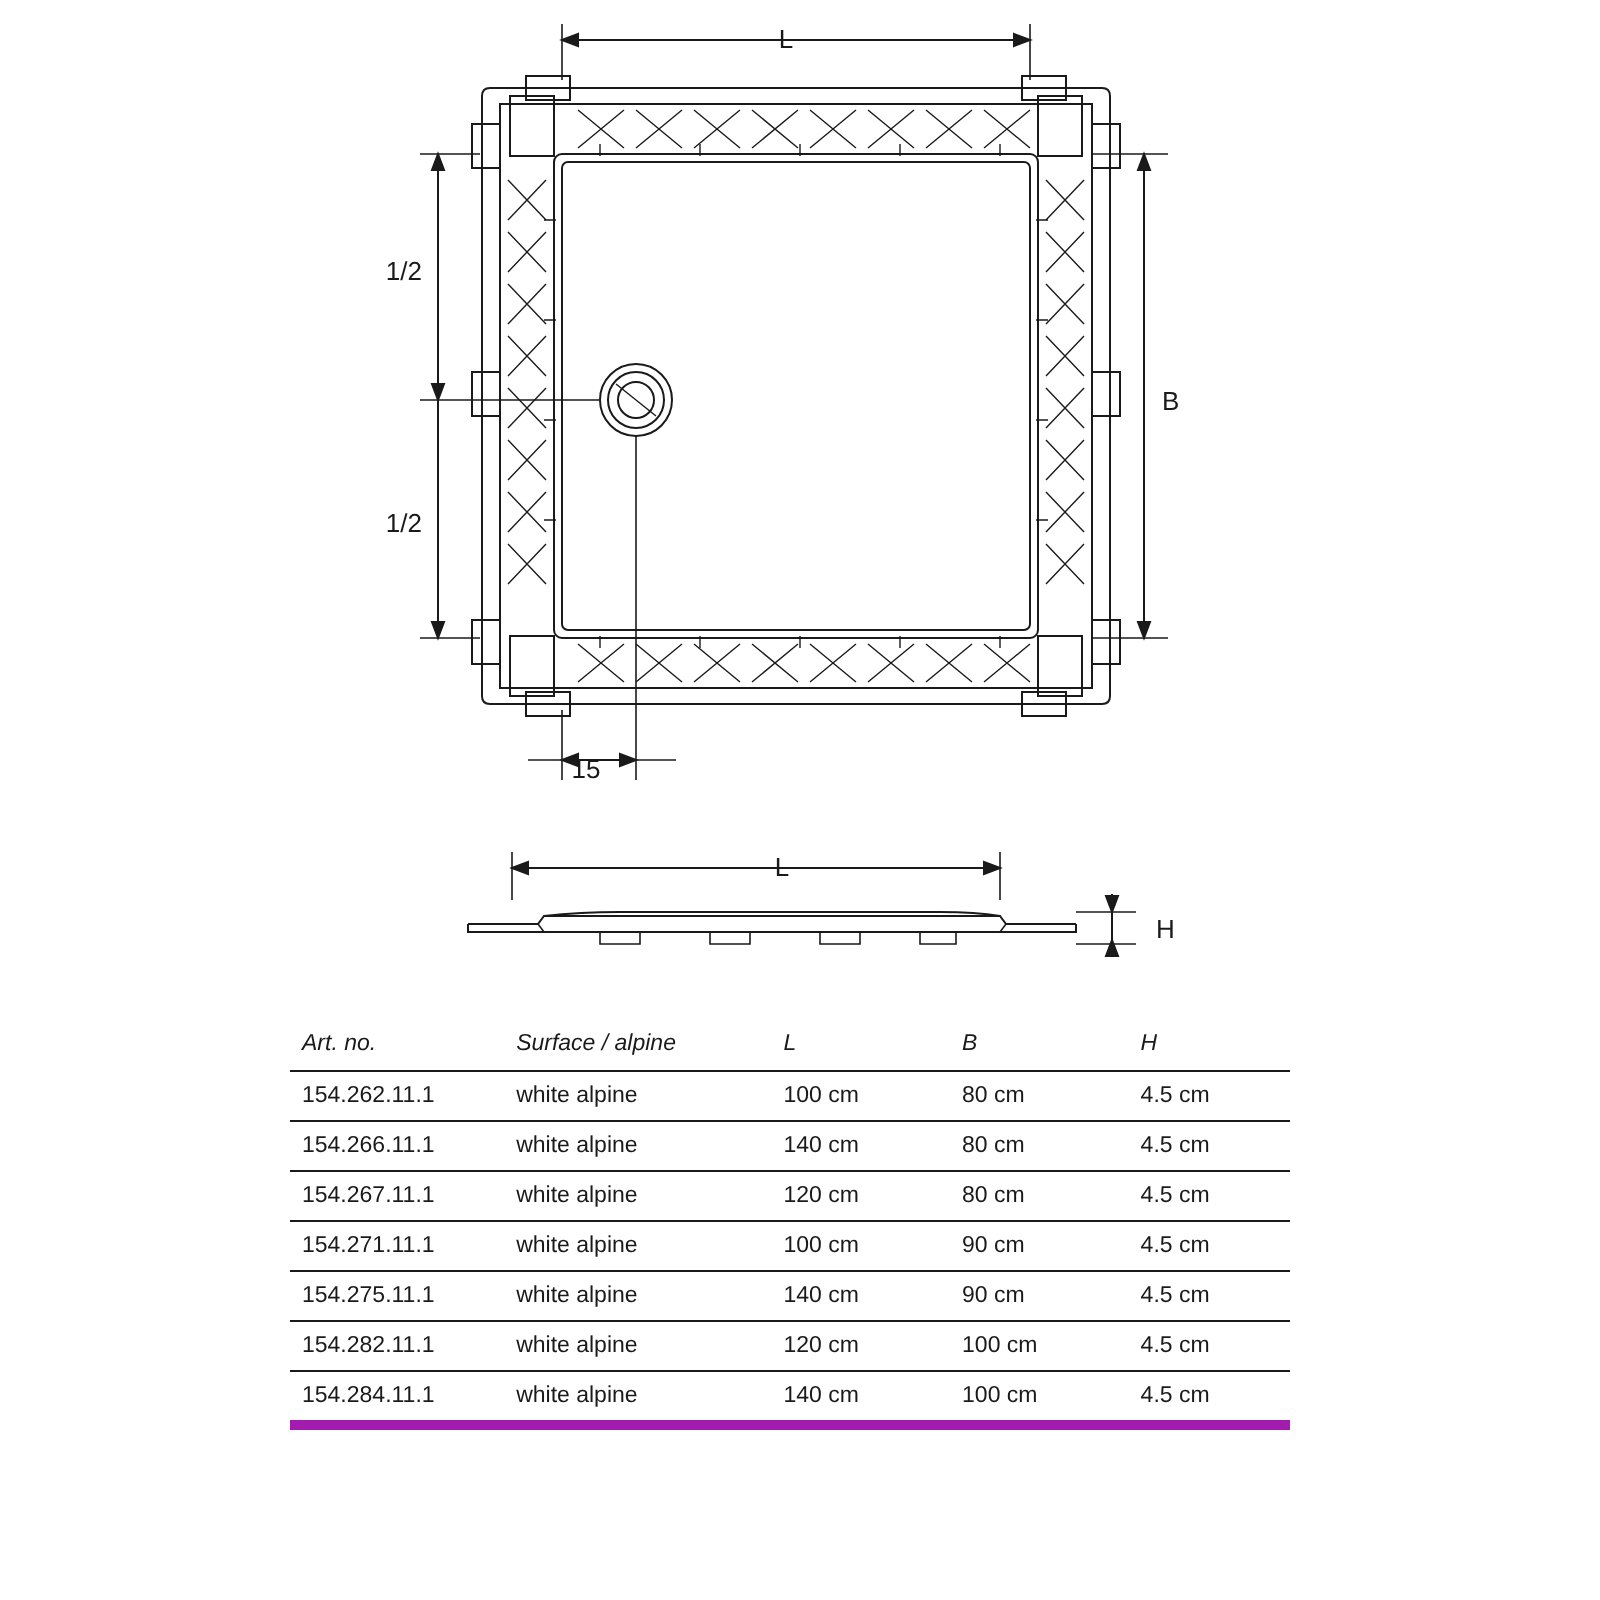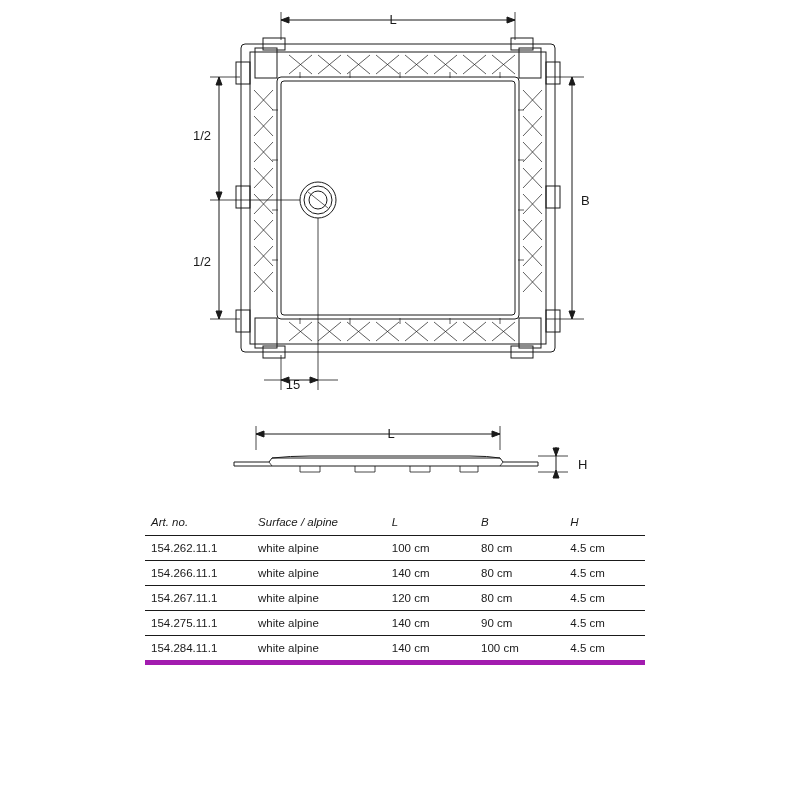--- a/index.html
+++ b/index.html
@@ -240,27 +240,41 @@
         <td>4.5 cm</td>
       </tr>
       <tr>
         <td>154.267.11.1</td>
         <td>white alpine</td>
         <td>120 cm</td>
         <td>80 cm</td>
         <td>4.5 cm</td>
       </tr>
       <tr>
+        <td>154.271.11.1</td>
+        <td>white alpine</td>
+        <td>100 cm</td>
+        <td>90 cm</td>
+        <td>4.5 cm</td>
+      </tr>
+      <tr>
         <td>154.275.11.1</td>
         <td>white alpine</td>
         <td>140 cm</td>
         <td>90 cm</td>
         <td>4.5 cm</td>
       </tr>
       <tr>
+        <td>154.282.11.1</td>
+        <td>white alpine</td>
+        <td>120 cm</td>
+        <td>100 cm</td>
+        <td>4.5 cm</td>
+      </tr>
+      <tr>
         <td>154.284.11.1</td>
         <td>white alpine</td>
         <td>140 cm</td>
         <td>100 cm</td>
         <td>4.5 cm</td>
       </tr>
     </tbody>
   </table>
 
 </div>

